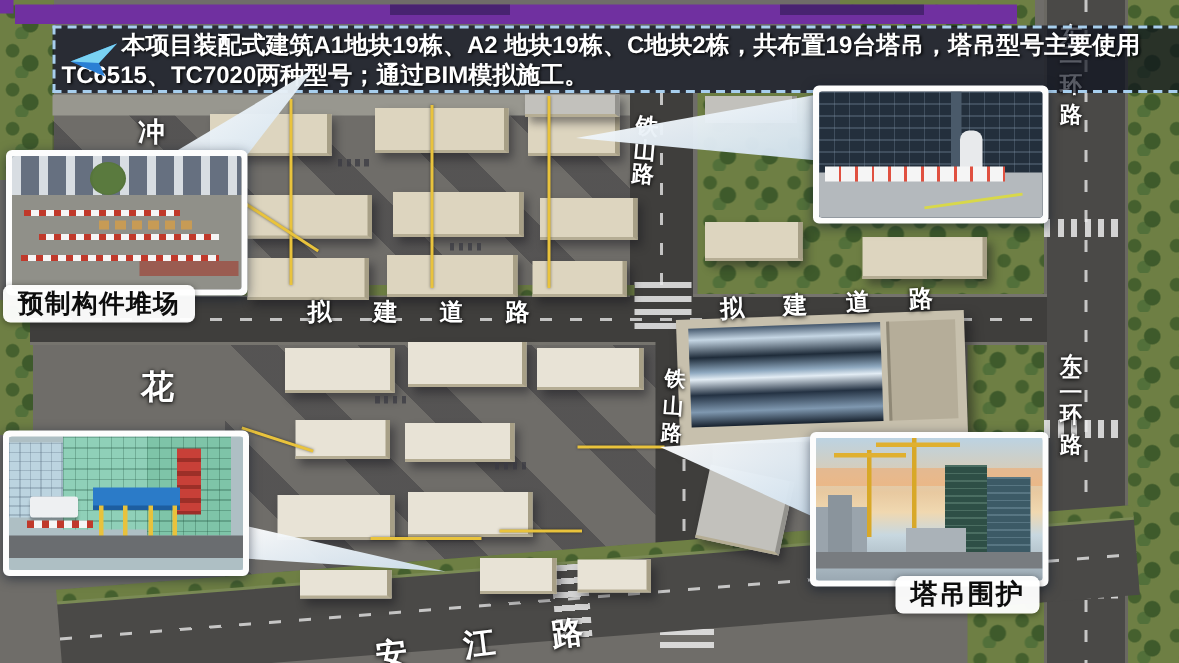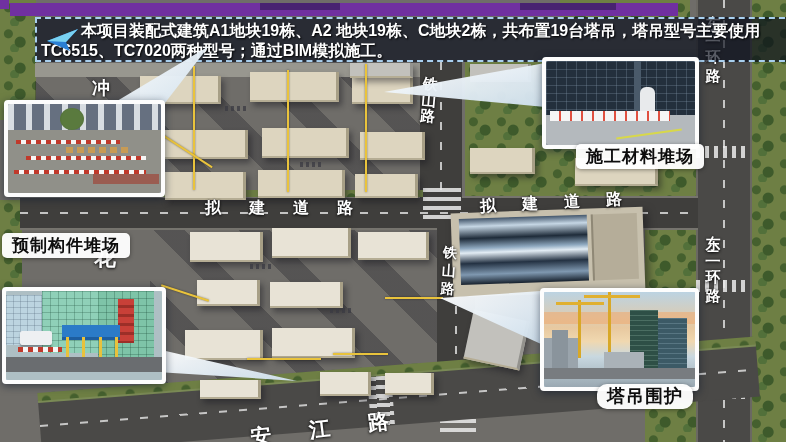--- a/index.html
+++ b/index.html
@@ -164,33 +164,32 @@
     <div class="photo" style="background:#909089;">
       <div class="p-abs" style="left:0;top:0;width:100%;height:26px;background:repeating-linear-gradient(90deg,#d8dde2 0 6px,#667080 6px 18px);"></div>
       <div class="p-abs" style="left:52px;top:4px;width:24px;height:22px;border-radius:50%;background:radial-gradient(circle,#5a7a3e 0 60%,#47632f 100%);"></div>
       <div class="p-abs stripeRW" style="left:8px;top:36px;width:104px;height:4px;"></div>
       <div class="p-abs stripeRW" style="left:18px;top:52px;width:120px;height:4px;"></div>
       <div class="p-abs stripeRW" style="left:6px;top:66px;width:132px;height:4px;"></div>
       <div class="p-abs" style="left:58px;top:43px;width:62px;height:6px;background:repeating-linear-gradient(90deg,#c79b55 0 7px,transparent 7px 11px);"></div>
       <div class="p-abs" style="left:85px;top:70px;width:66px;height:10px;background:#9c4f44;opacity:.8;"></div>
     </div>
   </div>
-  <div class="chip" style="left:2px;top:190px;margin-top:43px;">预制构件堆场</div>
+  <div class="chip" style="left:2px;top:190px;">预制构件堆场</div>
 
   <div class="frame" style="left:542px;top:57px;width:149px;height:84px;">
     <div class="photo" style="background:#232f3c;">
       <div class="p-abs" style="left:0;top:0;width:100%;height:54px;background-image:repeating-linear-gradient(90deg,rgba(130,150,170,.3) 0 1px,transparent 1px 10px),repeating-linear-gradient(180deg,rgba(130,150,170,.3) 0 1px,transparent 1px 8px);"></div>
       <div class="p-abs" style="left:88px;top:0;width:7px;height:54px;background:#4a5a6a;"></div>
       <div class="p-abs" style="left:94px;top:26px;width:15px;height:28px;background:#e8eaec;border-radius:6px 6px 2px 2px;"></div>
       <div class="p-abs" style="left:0;top:54px;width:100%;height:30px;background:#b4b9bd;"></div>
       <div class="p-abs" style="left:4px;top:50px;width:120px;height:10px;background:repeating-linear-gradient(90deg,#f5f5f5 0 9px,#e05040 9px 11px);"></div>
       <div class="p-abs" style="left:70px;top:72px;width:66px;height:2px;background:#d8d84a;transform:rotate(-8deg);"></div>
     </div>
   </div>
-  <div class="chip" style="left:576px;top:144px;">施工材料堆场</div>
 
   <div class="frame" style="left:2px;top:287px;width:156px;height:89px;">
     <div class="photo" style="background:#aebfc4;">
       <div class="p-abs" style="left:0;top:4px;width:42px;height:50px;background:#bcd4e0;background-image:repeating-linear-gradient(90deg,rgba(70,90,110,.25) 0 1px,transparent 1px 7px),repeating-linear-gradient(180deg,rgba(70,90,110,.25) 0 1px,transparent 1px 6px);"></div>
       <div class="p-abs" style="left:36px;top:0;width:60px;height:62px;background:#8fd0b8;background-image:repeating-linear-gradient(90deg,rgba(40,90,70,.3) 0 1px,transparent 1px 8px),repeating-linear-gradient(180deg,rgba(40,90,70,.3) 0 1px,transparent 1px 7px);"></div>
       <div class="p-abs" style="left:92px;top:0;width:56px;height:66px;background:#7ec4a8;background-image:repeating-linear-gradient(90deg,rgba(30,80,60,.3) 0 1px,transparent 1px 8px),repeating-linear-gradient(180deg,rgba(30,80,60,.3) 0 1px,transparent 1px 7px);"></div>
       <div class="p-abs" style="left:112px;top:8px;width:16px;height:44px;background:repeating-linear-gradient(180deg,#c84038 0 6px,#9c2f28 6px 9px);"></div>
       <div class="p-abs" style="left:14px;top:40px;width:32px;height:14px;background:#eef0f2;border-radius:2px;box-shadow:0 2px 2px rgba(0,0,0,.3);"></div>
       <div class="p-abs stripeRW" style="left:12px;top:56px;width:44px;height:5px;"></div>
       <div class="p-abs" style="left:56px;top:34px;width:58px;height:12px;background:#2b7bc8;border-bottom:3px solid #1d5ea0;"></div>
@@ -210,21 +209,21 @@
       <div class="p-abs" style="left:64px;top:0;width:3px;height:66px;background:#d8a828;"></div>
       <div class="p-abs" style="left:40px;top:3px;width:56px;height:3px;background:#e0b030;"></div>
       <div class="p-abs" style="left:0;top:46px;width:34px;height:30px;background:#9aa4ac;"></div>
       <div class="p-abs" style="left:8px;top:38px;width:16px;height:38px;background:#8a949c;"></div>
       <div class="p-abs" style="left:86px;top:18px;width:28px;height:58px;background:#2e4f46;background-image:repeating-linear-gradient(180deg,rgba(160,200,180,.25) 0 1px,transparent 1px 5px);"></div>
       <div class="p-abs" style="left:114px;top:26px;width:29px;height:50px;background:#3c5a66;background-image:repeating-linear-gradient(180deg,rgba(170,200,215,.25) 0 1px,transparent 1px 5px);"></div>
       <div class="p-abs" style="left:60px;top:60px;width:40px;height:16px;background:#aab2b8;"></div>
       <div class="p-abs" style="left:0;top:76px;width:100%;height:11px;background:#787c80;"></div>
     </div>
   </div>
-  <div class="chip" style="left:597px;top:384px;font-size:18px;border-radius:10px;">塔吊围护</div>
+  <div class="chip" style="left:597px;top:384px;font-size:18px;">塔吊围护</div>
 
   <div class="abs banner">
     <svg class="p-abs" style="left:9px;top:9px;" width="34" height="25" viewBox="0 0 34 25">
       <polygon points="1,13 32,1 20,14 24,23" fill="#2a7fd4"></polygon>
       <polygon points="1,13 20,14 32,1" fill="#79d2f2"></polygon>
     </svg>
     <div class="ln l1">本项目装配式建筑A1地块19栋、A2 地块19栋、C地块2栋，共布置19台塔吊，塔吊型号主要使用</div>
     <div class="ln l2">TC6515、TC7020两种型号；通过BIM模拟施工。</div>
   </div>
 

